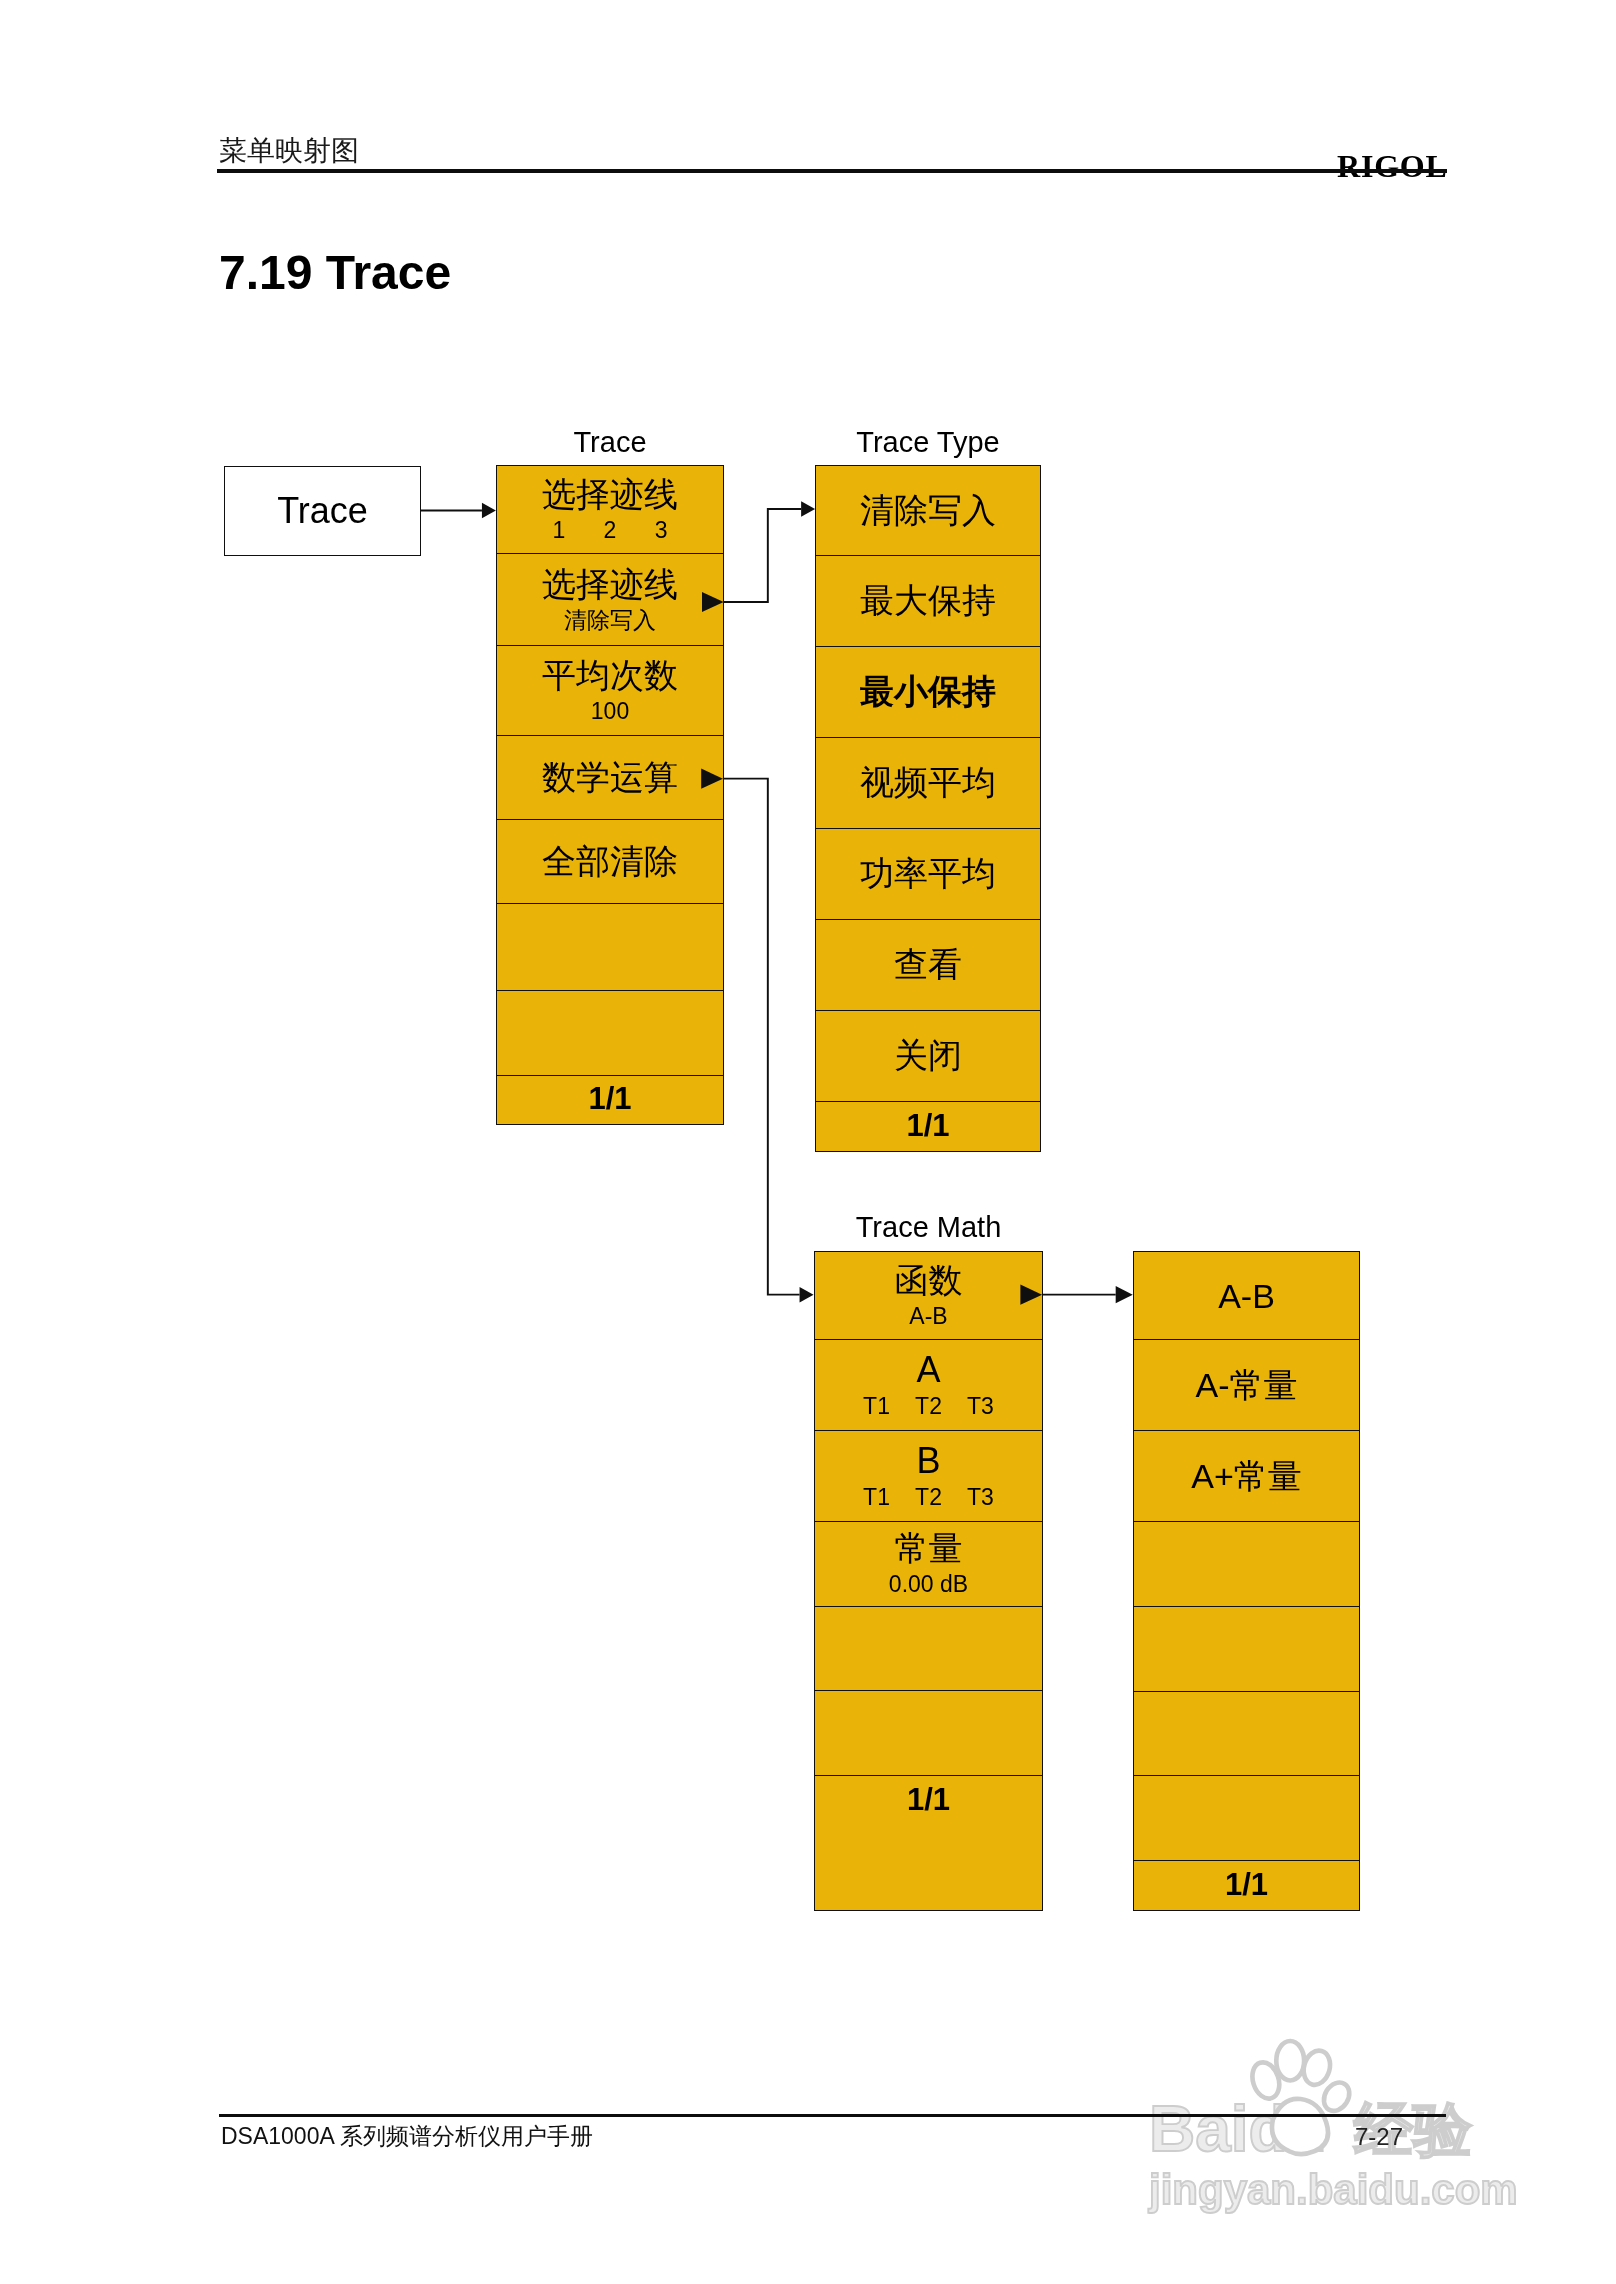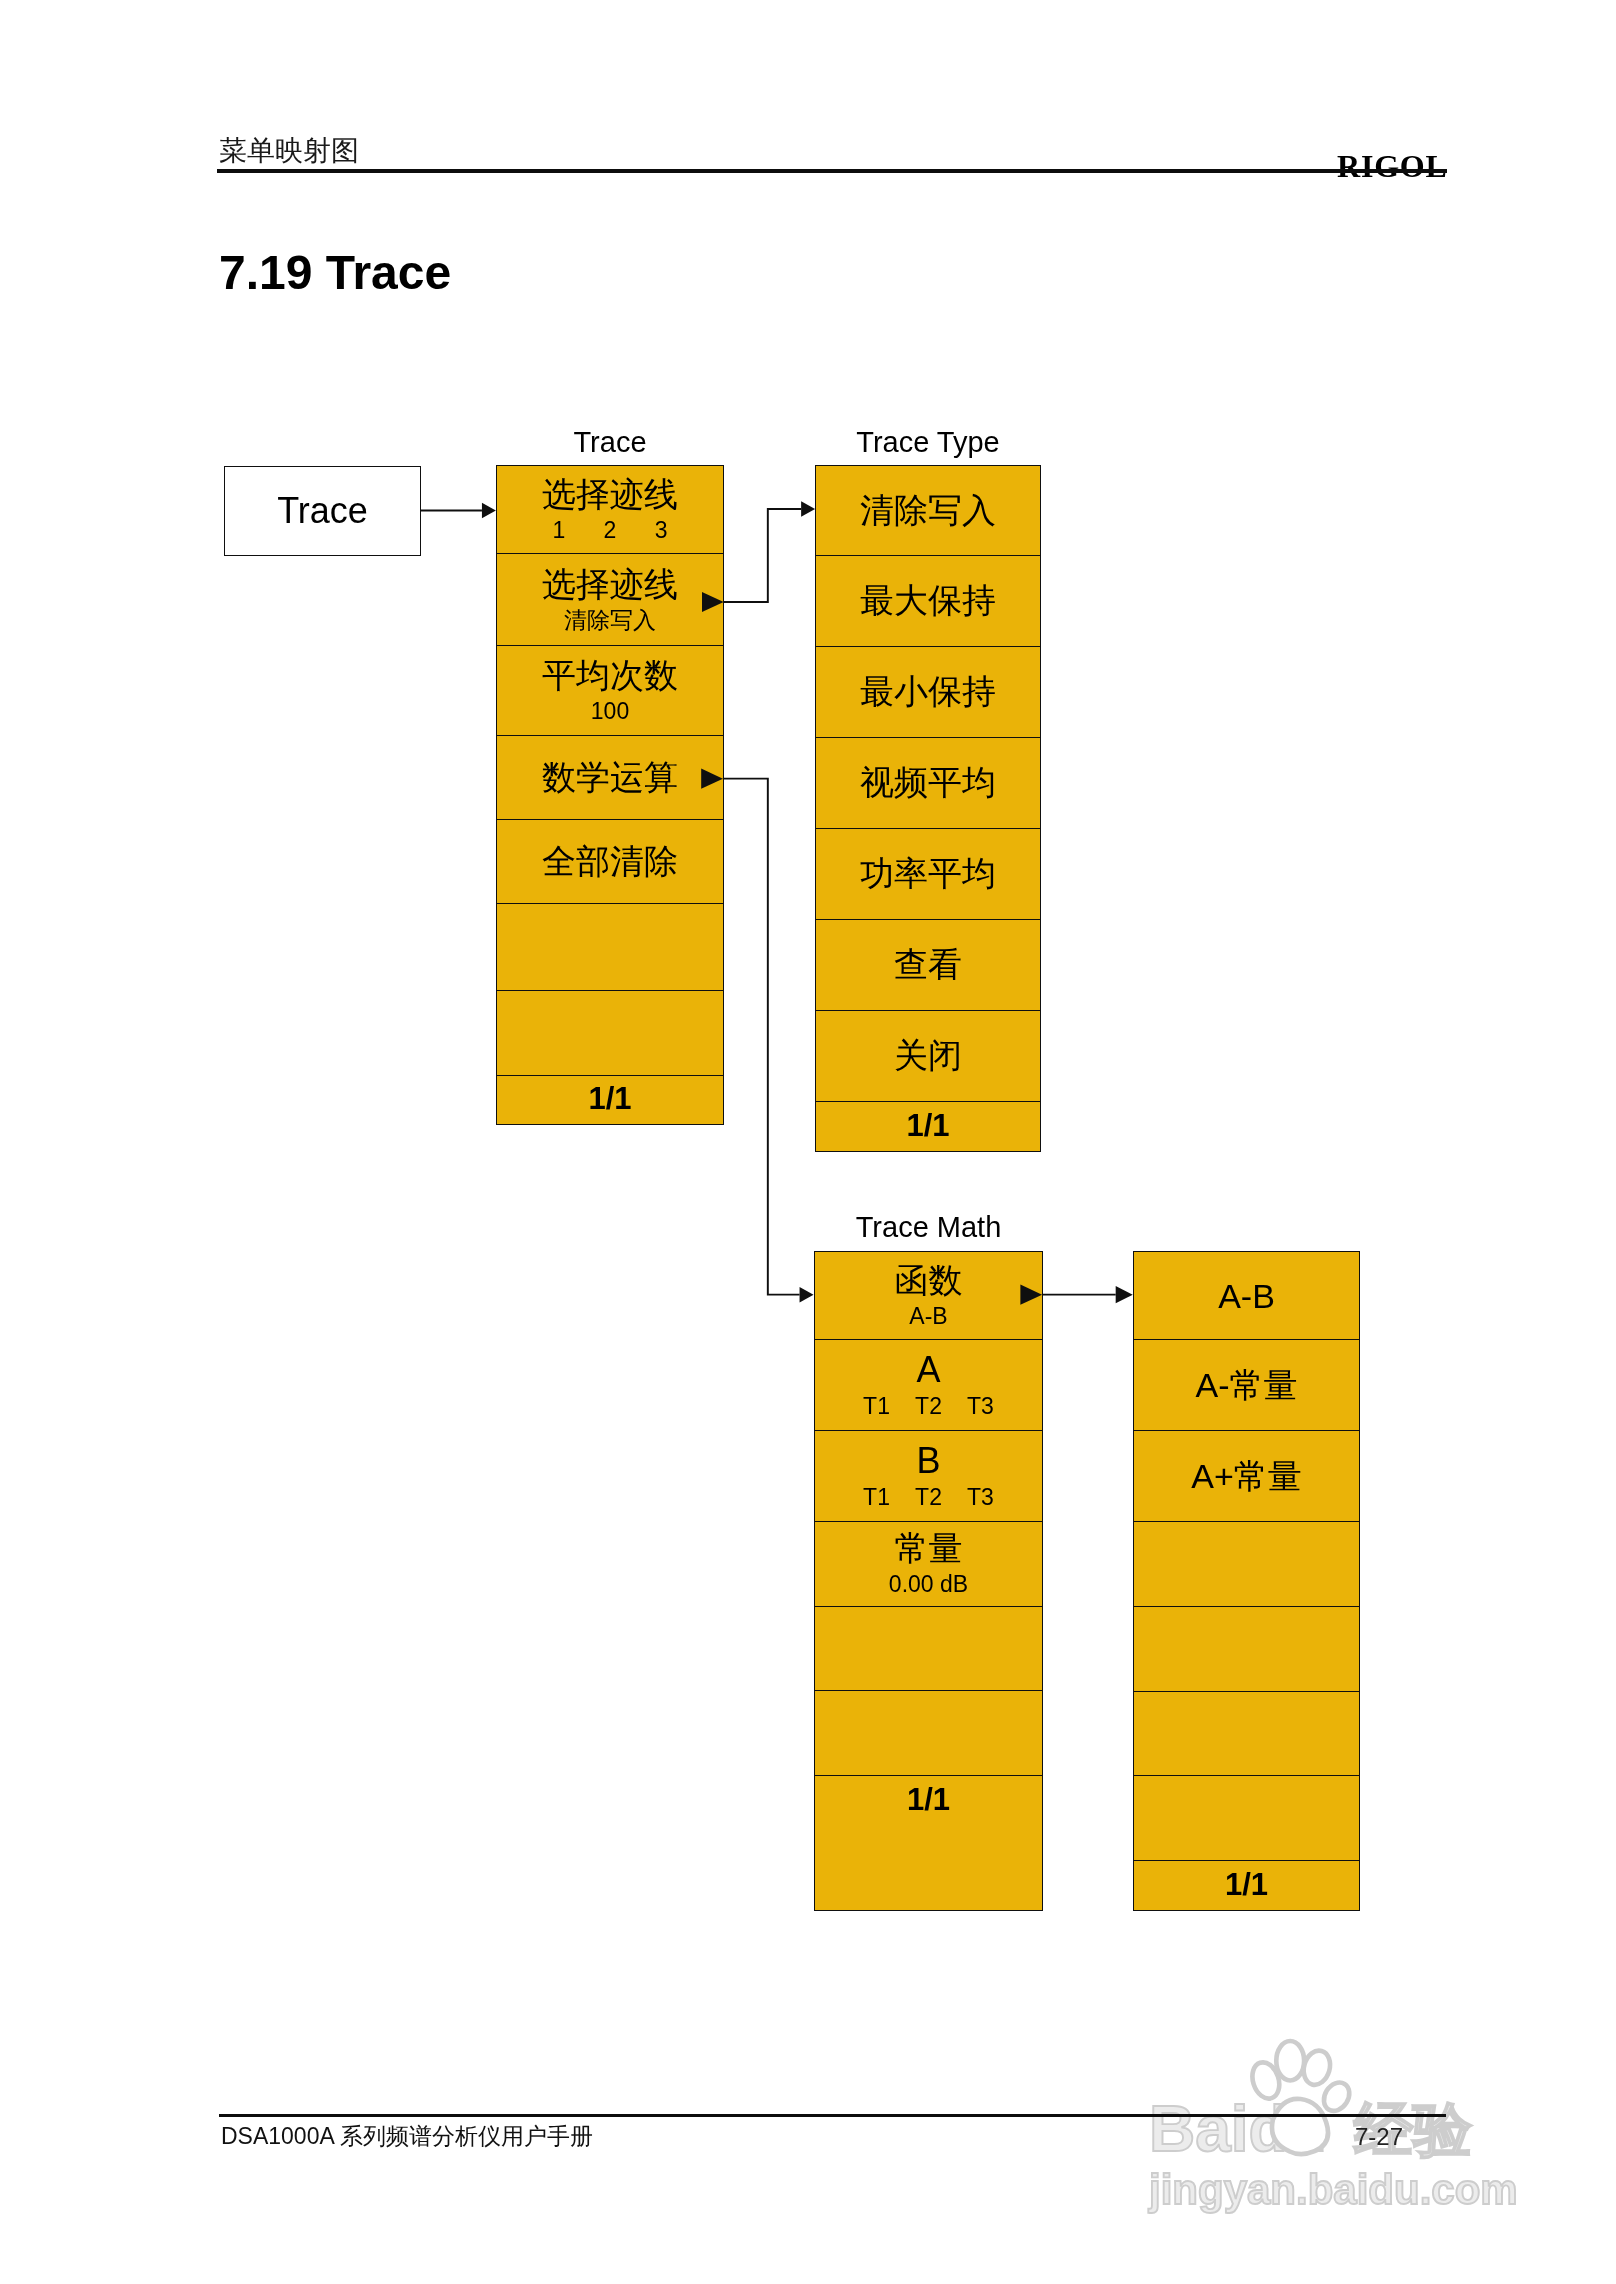--- a/index.html
+++ b/index.html
@@ -103,21 +103,21 @@
     </div>
   </div>
 
   <div class="abs menu-col" style="left:815px;top:465px;width:226px;height:687px;">
     <div class="cell" style="height:90px;">
       <span class="main-cjk">清除写入</span>
     </div>
     <div class="cell" style="height:91px;">
       <span class="main-cjk">最大保持</span>
     </div>
-    <div class="cell" style="height:91px;">
+    <div class="cell" style="height:91px;font-weight:bold;">
       <span class="main-cjk">最小保持</span>
     </div>
     <div class="cell" style="height:91px;">
       <span class="main-cjk">视频平均</span>
     </div>
     <div class="cell" style="height:91px;">
       <span class="main-cjk">功率平均</span>
     </div>
     <div class="cell" style="height:91px;">
       <span class="main-cjk">查看</span>

